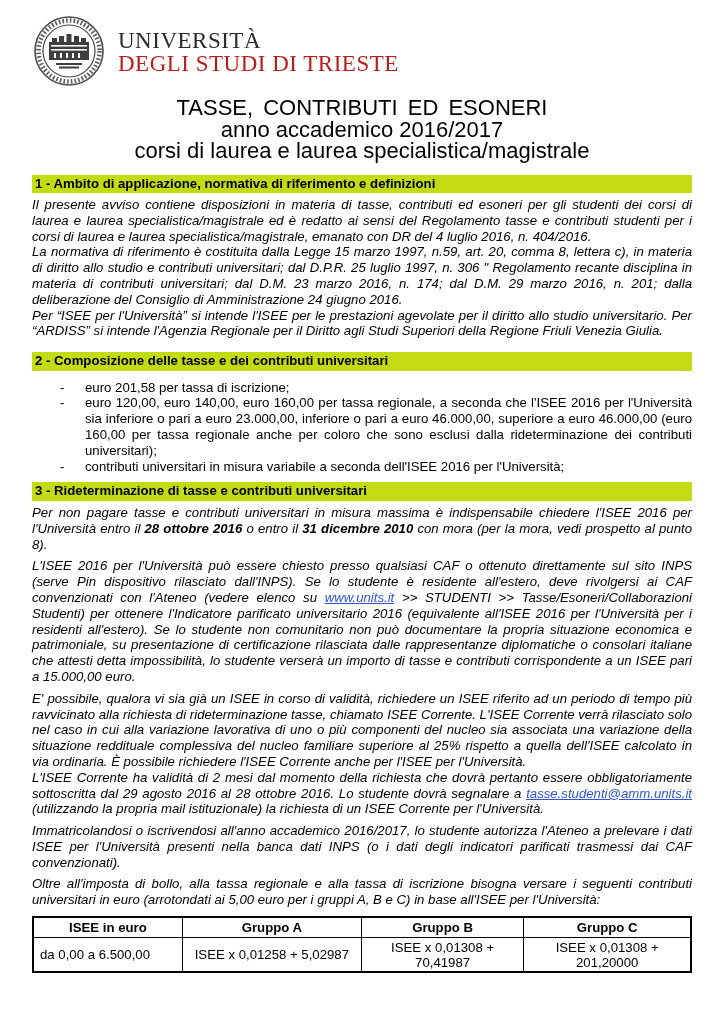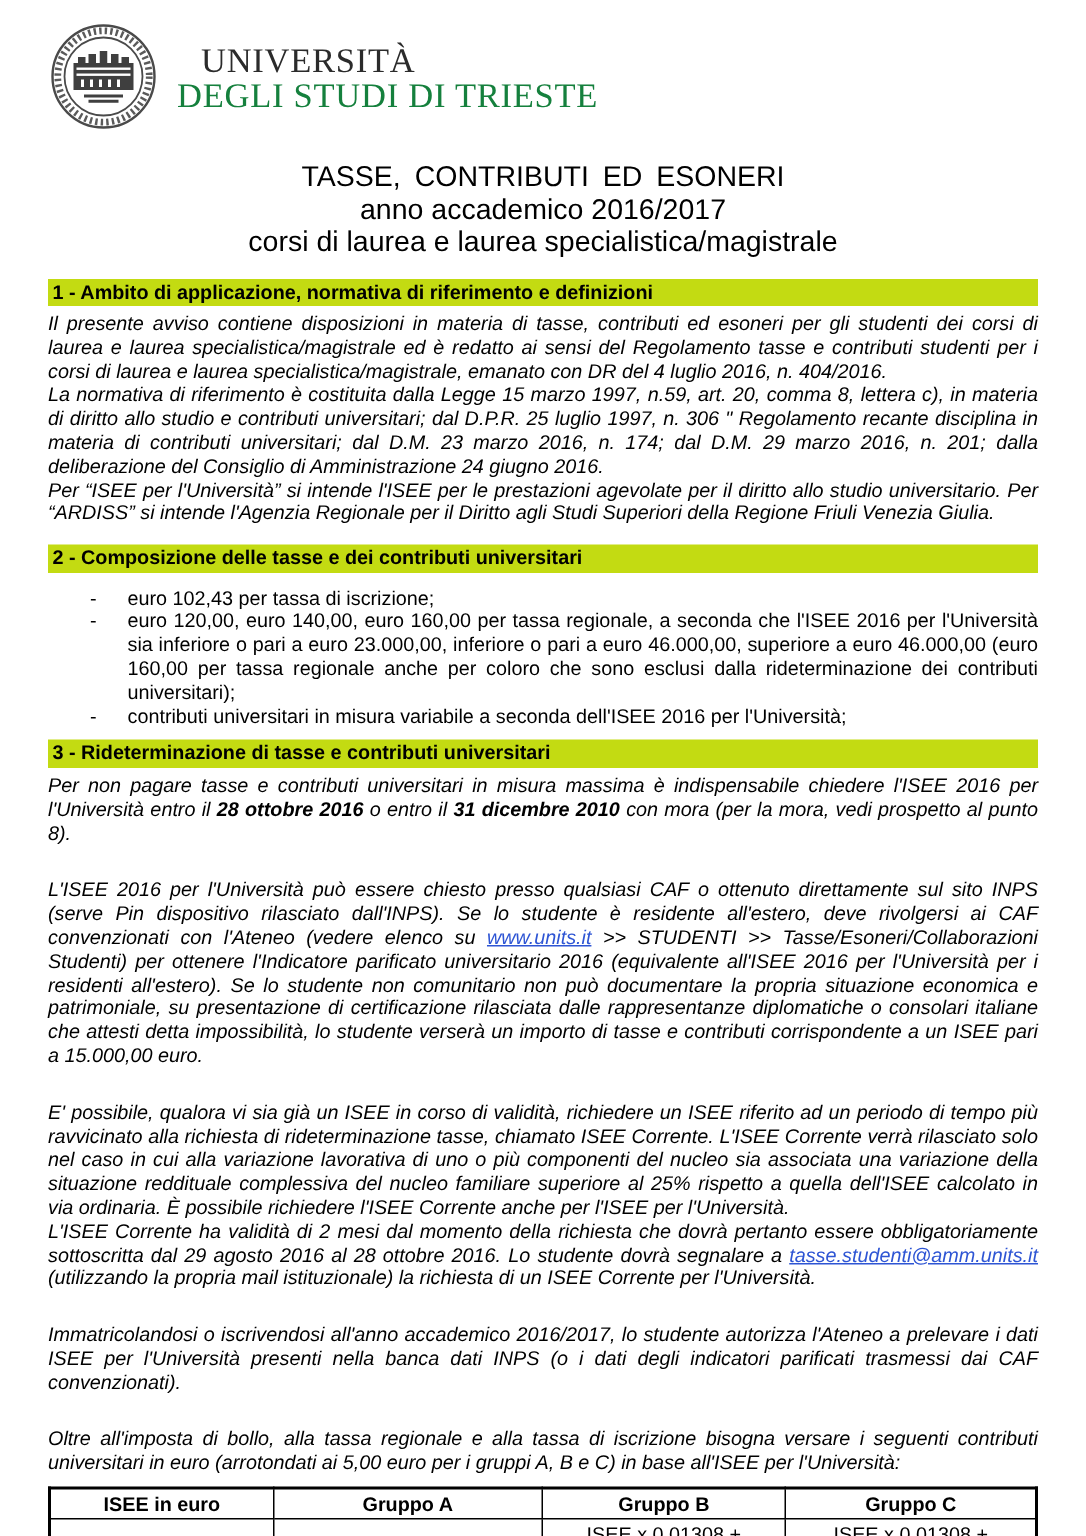--- a/index.html
+++ b/index.html
@@ -10,36 +10,36 @@
   html,body{margin:0;padding:0;background:#e8e8e8;}
   body{font-family:"Liberation Sans","DejaVu Sans",sans-serif;color:#000;}
   .page{
     width:724px;height:1024px;background:#ffffff;margin:0 auto;
     padding:12px 32px 0 32px;position:relative;overflow:hidden;
   }
   
   .masthead{display:flex;align-items:center;gap:12px;height:78px;}
   .seal{width:74px;height:74px;flex:0 0 auto;display:block;}
   .org{font-family:"Liberation Serif","DejaVu Serif",serif;line-height:1.02;padding-top:2px;}
-  .org-line1{font-size:23px;color:#2b2b2b;letter-spacing:.5px;margin-left:16px;}
-  .org-line2{font-size:23px;color:#15803d;letter-spacing:.5px;}
+  .org-line1{font-size:23px;color:#2b2b2b;letter-spacing:.5px;}
+  .org-line2{font-size:23px;color:#b91c1c;letter-spacing:.5px;}
   
-  .doc-title{margin-top:18px;text-align:center;font-size:19px;line-height:21.5px;color:#000;}
+  .doc-title{margin-top:7px;text-align:center;font-size:22px;line-height:21.5px;color:#000;}
   .doc-title .l1{word-spacing:4px;}
   
   .bar{
     margin-top:13px;background:var(--bar-bg);
     font-size:13.2px;font-weight:bold;padding:2px 4px 2px 3px;line-height:14.5px;
   }
   .bar.tight{margin-top:7px;}
   
   .body{font-size:13.2px;line-height:15.8px;margin:0;}
   .j{text-align:justify;font-style:italic;}
   .first{margin-top:4px;}
-  .mt{margin-top:22px;}
+  .mt{margin-top:6px;}
   a.doclink{color:var(--link-color);text-decoration:underline;cursor:pointer;}
   
   .bullets{margin:9px 0 8px 0;padding:0;list-style:none;}
   .bullets li{
     position:relative;margin:0 0 0 53px;font-size:13.2px;line-height:15.8px;text-align:justify;
   }
   .bullets li::before{content:"-";position:absolute;left:-25px;top:0;}
   
   table.fees{
     width:100%;margin-top:8px;border-collapse:collapse;table-layout:fixed;
@@ -92,21 +92,21 @@
     <div class="l3">corsi di laurea e laurea specialistica/magistrale</div>
   </div>
 
   <div class="bar">1 - Ambito di applicazione, normativa di riferimento e definizioni</div>
   <p class="body j first">Il presente avviso contiene disposizioni in materia di tasse, contributi ed esoneri per gli studenti dei corsi di laurea e laurea specialistica/magistrale ed è redatto ai sensi del Regolamento tasse e contributi studenti per i corsi di laurea e laurea specialistica/magistrale, emanato con DR del 4 luglio 2016, n. 404/2016.</p>
   <p class="body j">La normativa di riferimento è costituita dalla Legge 15 marzo 1997, n.59, art. 20, comma 8, lettera c), in materia di diritto allo studio e contributi universitari; dal D.P.R. 25 luglio 1997, n. 306 " Regolamento recante disciplina in materia di contributi universitari; dal D.M. 23 marzo 2016, n. 174; dal D.M. 29 marzo 2016, n. 201; dalla deliberazione del Consiglio di Amministrazione 24 giugno 2016.</p>
   <p class="body j">Per “ISEE per l'Università” si intende l'ISEE per le prestazioni agevolate per il diritto allo studio universitario. Per “ARDISS” si intende l'Agenzia Regionale per il Diritto agli Studi Superiori della Regione Friuli Venezia Giulia.</p>
 
   <div class="bar">2 - Composizione delle tasse e dei contributi universitari</div>
   <ul class="bullets">
-    <li>euro 102,43 per tassa di iscrizione;</li>
+    <li>euro 201,58 per tassa di iscrizione;</li>
     <li>euro 120,00, euro 140,00, euro 160,00 per tassa regionale, a seconda che l'ISEE 2016 per l'Università sia inferiore o pari a euro 23.000,00, inferiore o pari a euro 46.000,00, superiore a euro 46.000,00 (euro 160,00 per tassa regionale anche per coloro che sono esclusi dalla rideterminazione dei contributi universitari);</li>
     <li>contributi universitari in misura variabile a seconda dell'ISEE 2016 per l'Università;</li>
   </ul>
 
   <div class="bar tight">3 - Rideterminazione di tasse e contributi universitari</div>
 
   <p class="body j first"><span>Per non pagare tasse e contributi universitari in misura massima è indispensabile chiedere l'ISEE 2016 per l'Università entro il </span><b>28 ottobre 2016</b><span> o entro il </span><b>31 dicembre 2010</b><span> con mora (per la mora, vedi prospetto al punto 8).</span></p>
 
   <p class="body j mt"><span>L'ISEE 2016 per l'Università può essere chiesto presso qualsiasi CAF o ottenuto direttamente sul sito INPS (serve Pin dispositivo rilasciato dall'INPS). Se lo studente è residente all'estero, deve rivolgersi ai CAF convenzionati con l'Ateneo (vedere elenco su </span><a class="doclink">www.units.it</a><span> &gt;&gt; STUDENTI &gt;&gt; Tasse/Esoneri/Collaborazioni Studenti) per ottenere l'Indicatore parificato universitario 2016 (equivalente all'ISEE 2016 per l'Università per i residenti all'estero). Se lo studente non comunitario non può documentare la propria situazione economica e patrimoniale, su presentazione di certificazione rilasciata dalle rappresentanze diplomatiche o consolari italiane che attesti detta impossibilità, lo studente verserà un importo di tasse e contributi corrispondente a un ISEE pari a 15.000,00 euro.</span></p>
 

